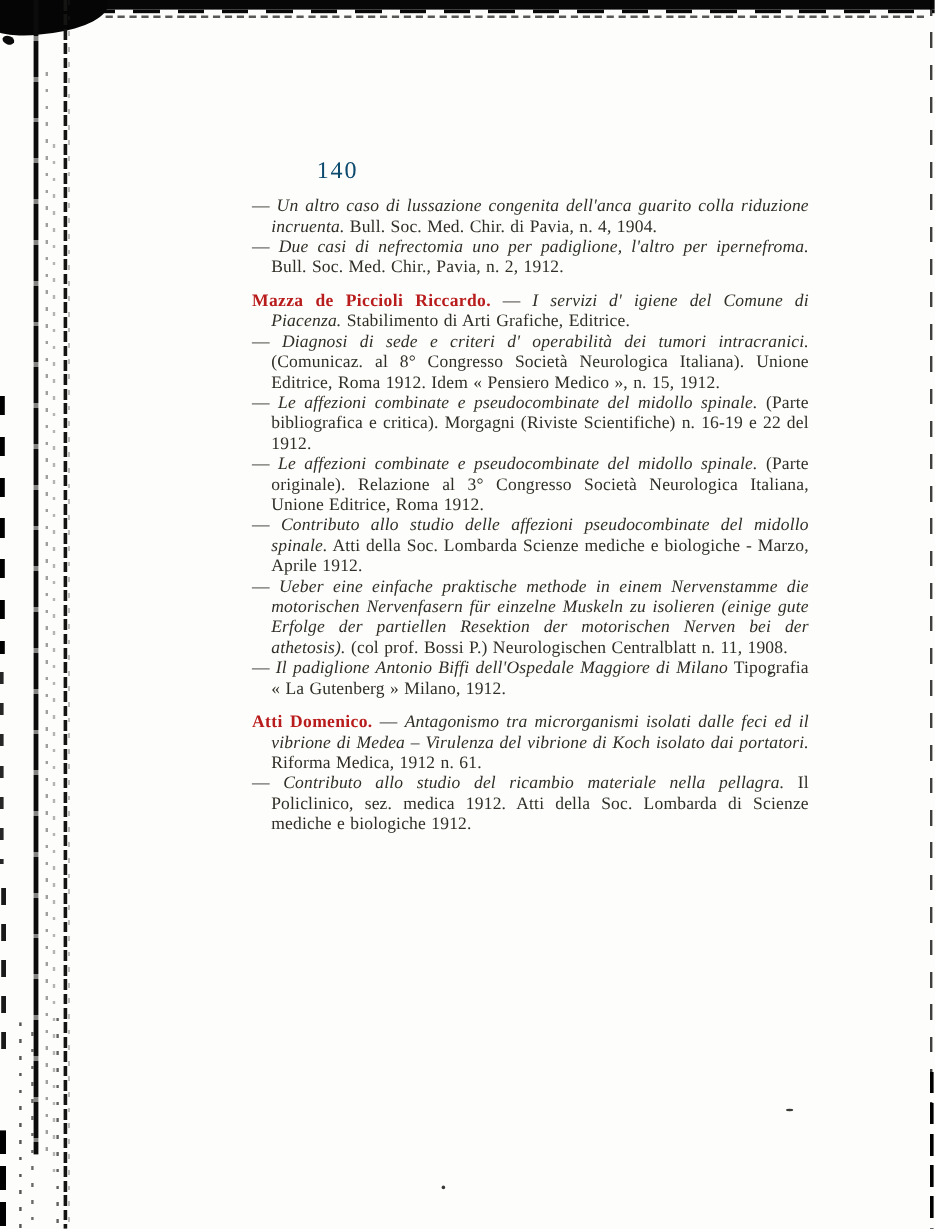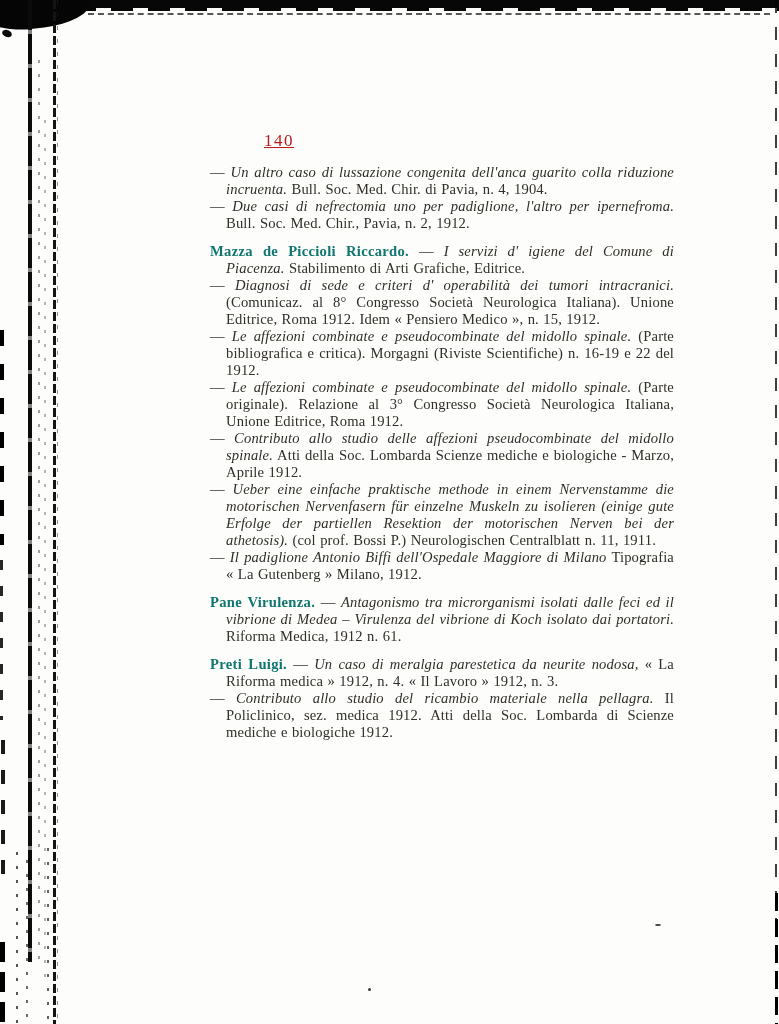--- a/index.html
+++ b/index.html
@@ -41,30 +41,30 @@
     background:repeating-linear-gradient(180deg,#000 0 13px,transparent 13px 27px);}
   .scan-right-dash2{position:absolute;right:1px;top:893px;width:3px;height:131px;
     background:repeating-linear-gradient(180deg,#000 0 18px,transparent 18px 26px);}
   .speck{position:absolute;background:#3a3a36;border-radius:50%;}
   .speck-a{left:655px;top:924px;width:6px;height:2px;}
   .speck-b{left:368px;top:988px;width:3px;height:3px;}
   .speck-c{left:640px;top:560px;width:3px;height:2px;}
   
   .folio{
     position:absolute;left:264px;top:131px;
-    font-size:17px;color:#b91c1c;letter-spacing:1.5px;text-decoration:underline;
+    font-size:20px;color:#0c4a6e;letter-spacing:1.5px;
   }
   .content{
     position:absolute;left:210px;top:164px;width:464px;
     font-size:14.6px;line-height:17px;color:#302e27;
     text-align:justify;letter-spacing:.15px;word-spacing:.6px;
   }
   .entry{margin:0;padding-left:16px;text-indent:-16px;}
   .entry.author{margin-top:11px;}
-  .entry .author{font-weight:bold;color:#0f766e;letter-spacing:.3px;}
+  .entry .author{font-weight:bold;color:#b91c1c;letter-spacing:.3px;}
   .entry i{font-style:italic;}
   .entry .dash{color:#33322c;}
 </style>
 </head>
 <body>
 
 <div class="scan-top-bar"></div>
 <div class="scan-top-bar-rag"></div>
 <div class="scan-top-left-blob"></div>
 <div class="scan-top-left-speck"></div>
@@ -89,18 +89,17 @@
 
 <div class="folio">140</div>
 <div class="content">
     <p class="entry dash"><span class="dash">—</span> <i>Un altro caso di lussazione congenita dell'anca guarito colla riduzione incruenta.</i> <span>Bull. Soc. Med. Chir. di Pavia, n. 4, 1904.</span></p>
     <p class="entry dash"><span class="dash">—</span> <i>Due casi di nefrectomia uno per padiglione, l'altro per ipernefroma.</i> <span>Bull. Soc. Med. Chir., Pavia, n. 2, 1912.</span></p>
     <p class="entry author"><b class="author">Mazza de Piccioli Riccardo.</b> — <i>I servizi d' igiene del Comune di Piacenza.</i> <span>Stabilimento di Arti Grafiche, Editrice.</span></p>
     <p class="entry dash"><span class="dash">—</span> <i>Diagnosi di sede e criteri d' operabilità dei tumori intracranici.</i> <span>(Comunicaz. al 8° Congresso Società Neurologica Italiana). Unione Editrice, Roma 1912. Idem « Pensiero Medico », n. 15, 1912.</span></p>
     <p class="entry dash"><span class="dash">—</span> <i>Le affezioni combinate e pseudocombinate del midollo spinale.</i> <span>(Parte bibliografica e critica). Morgagni (Riviste Scientifiche) n. 16-19 e 22 del 1912.</span></p>
     <p class="entry dash"><span class="dash">—</span> <i>Le affezioni combinate e pseudocombinate del midollo spinale.</i> <span>(Parte originale). Relazione al 3° Congresso Società Neurologica Italiana, Unione Editrice, Roma 1912.</span></p>
     <p class="entry dash"><span class="dash">—</span> <i>Contributo allo studio delle affezioni pseudocombinate del midollo spinale.</i> <span>Atti della Soc. Lombarda Scienze mediche e biologiche - Marzo, Aprile 1912.</span></p>
-    <p class="entry dash"><span class="dash">—</span> <i>Ueber eine einfache praktische methode in einem Nervenstamme die motorischen Nervenfasern für einzelne Muskeln zu isolieren (einige gute Erfolge der partiellen Resektion der motorischen Nerven bei der athetosis).</i> <span>(col prof. Bossi P.) Neurologischen Centralblatt n. 11, 1911.</span></p>
+    <p class="entry dash"><span class="dash">—</span> <i>Ueber eine einfache praktische methode in einem Nervenstamme die motorischen Nervenfasern für einzelne Muskeln zu isolieren (einige gute Erfolge der partiellen Resektion der motorischen Nerven bei der athetosis).</i> <span>(col prof. Bossi P.) Neurologischen Centralblatt n. 11, 1908.</span></p>
     <p class="entry dash"><span class="dash">—</span> <i>Il padiglione Antonio Biffi dell'Ospedale Maggiore di Milano</i> <span>Tipografia « La Gutenberg » Milano, 1912.</span></p>
-    <p class="entry author"><b class="author">Pane Virulenza.</b> — <i>Antagonismo tra microrganismi isolati dalle feci ed il vibrione di Medea – Virulenza del vibrione di Koch isolato dai portatori.</i> <span>Riforma Medica, 1912 n. 61.</span></p>
-    <p class="entry author"><b class="author">Preti Luigi.</b> — <i>Un caso di meralgia parestetica da neurite nodosa,</i> <span>« La Riforma medica » 1912, n. 4. « Il Lavoro » 1912, n. 3.</span></p>
+    <p class="entry author"><b class="author">Atti Domenico.</b> — <i>Antagonismo tra microrganismi isolati dalle feci ed il vibrione di Medea – Virulenza del vibrione di Koch isolato dai portatori.</i> <span>Riforma Medica, 1912 n. 61.</span></p>
     <p class="entry dash"><span class="dash">—</span> <i>Contributo allo studio del ricambio materiale nella pellagra.</i> <span>Il Policlinico, sez. medica 1912. Atti della Soc. Lombarda di Scienze mediche e biologiche 1912.</span></p>
   </div>
 
 </body></html>

